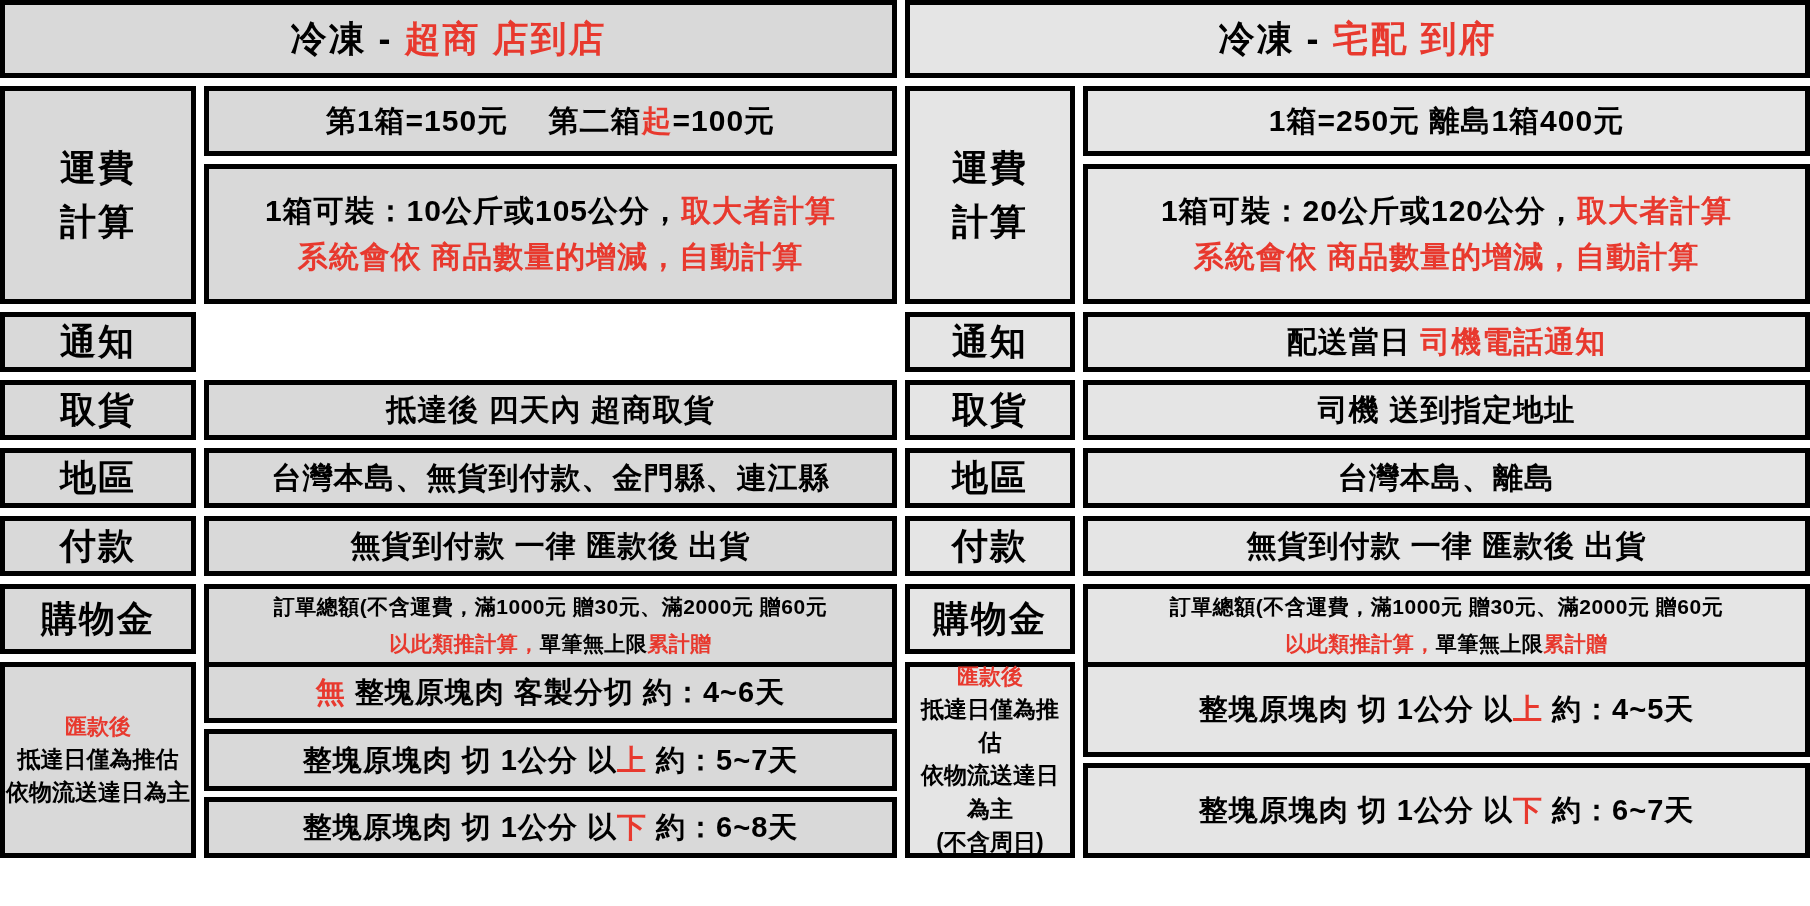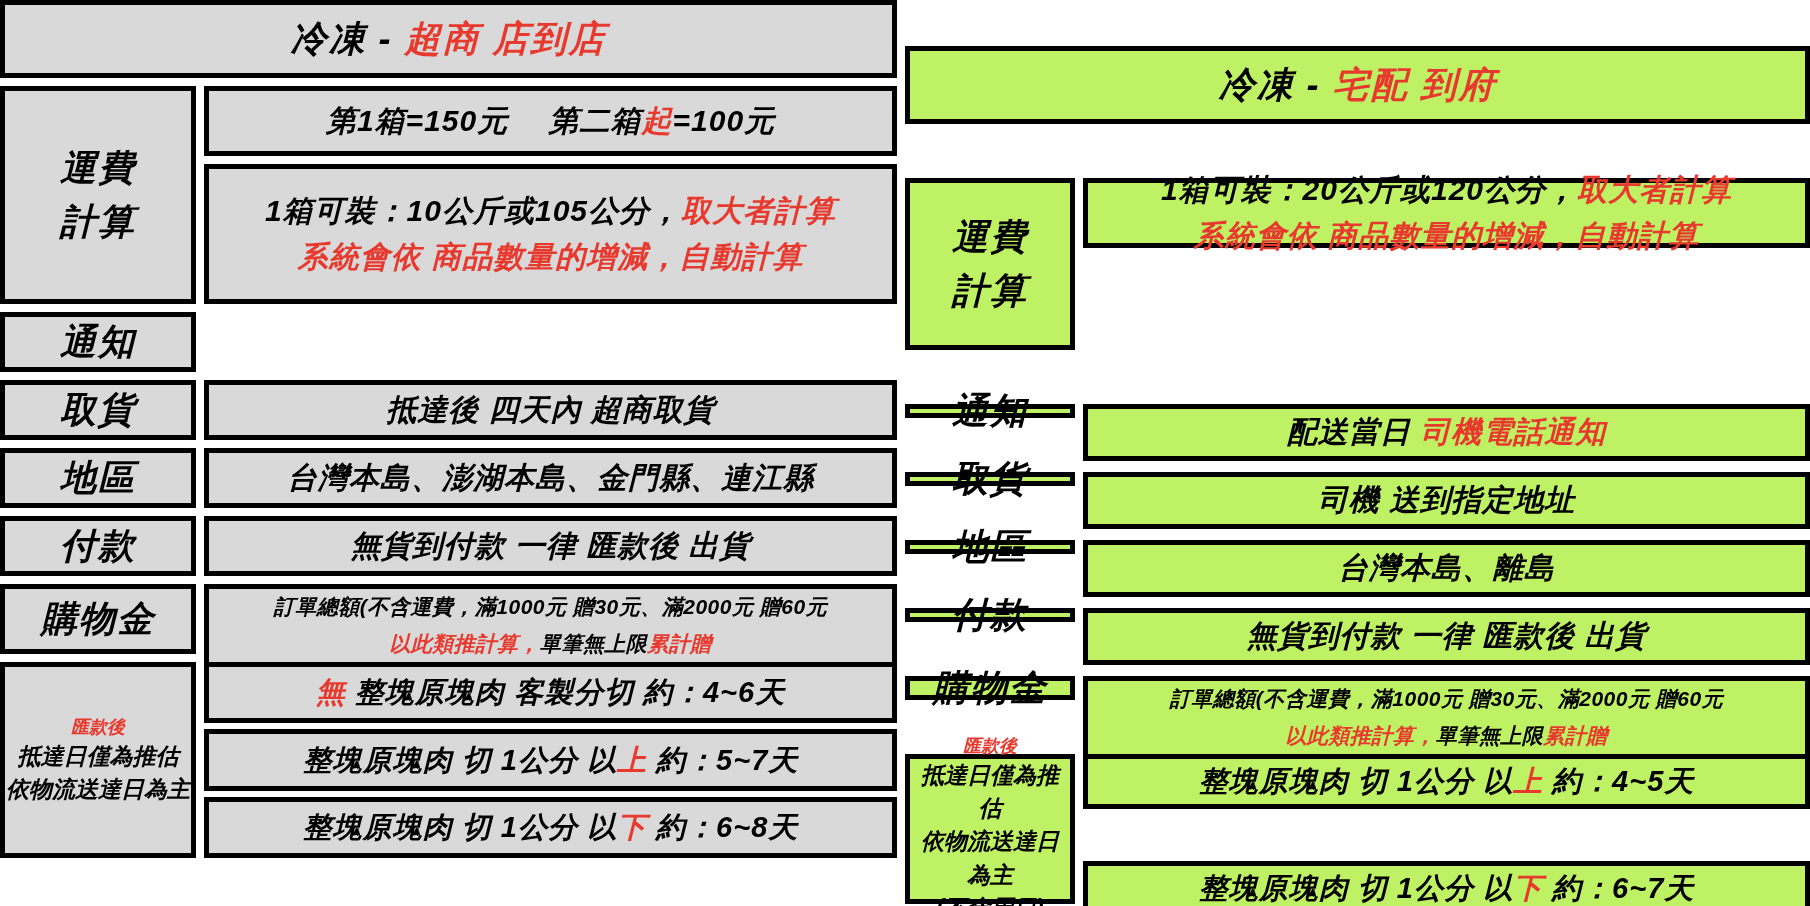--- a/index.html
+++ b/index.html
@@ -25,42 +25,41 @@
   }
   .panel-gray  { width: 897px; }
   .panel-white { width: 905px; }
   .cell {
     border: 5px solid #000;
     display: flex;
     flex-direction: column;
     justify-content: center;
     align-items: center;
     text-align: center;
-    font-style: italic;
   }
   .panel-gray .cell  { background: #d9d9d9; }
-  .panel-white .cell { background: #bef264; margin-top: 46px; }
+  .panel-white .cell { background: #e5e5e5; }
   .header-cell { height: 78px; flex: none; }
   .header-cell .line { font-size: 36px; letter-spacing: 2px; }
   .row { display: flex; gap: 8px; flex: none; }
   .row-freight  { height: 218px; }
   .row-simple   { height: 60px; }
   .row-credit   { height: 70px; }
   .row-delivery { height: 196px; }
   .label-cell { flex: none; width: 196px; }
   .panel-white .label-cell { width: 170px; }
   .label-cell .line { font-size: 36px; line-height: 1.5; letter-spacing: 2px; }
   .content-col { flex: 1; display: flex; flex-direction: column; gap: 8px; }
   .row-delivery .content-col { gap: 6px; }
   .content-cell { flex: 1; }
   .row-freight .content-col .content-cell:first-child { flex: none; height: 70px; }
   .content-cell .line { font-size: 30px; line-height: 1.55; letter-spacing: 1px; }
   .row-credit .content-cell .line { font-size: 21px; line-height: 1.75; letter-spacing: 0.5px; }
   .row-delivery .label-cell .line { font-size: 23px; line-height: 1.45; letter-spacing: 0; }
-  .row-delivery .label-cell .line:first-child { font-size: 18px; }
+  .row-delivery .label-cell .line:first-child { font-size: 22px; }
   .row-delivery .content-cell .line { font-size: 29px; }
   .line { white-space: pre-wrap; }
   .red { color: #e8392e; }
 </style>
 </head>
 <body>
 
 <div class="canvas">
   <section class="panel panel-gray">
       <div class="cell header-cell">
@@ -95,21 +94,21 @@
             <div class="line"><span>抵達後 四天內 超商取貨</span></div>
           </div>
         </div>
       </div>
       <div class="row row-simple">
         <div class="cell label-cell">
           <div class="line"><span>地區</span></div>
         </div>
         <div class="content-col">
           <div class="cell content-cell">
-            <div class="line"><span>台灣本島、澎湖本島、金門縣、連江縣</span></div>
+            <div class="line"><span>台灣本島、無貨到付款、金門縣、連江縣</span></div>
           </div>
         </div>
       </div>
       <div class="row row-simple">
         <div class="cell label-cell">
           <div class="line"><span>付款</span></div>
         </div>
         <div class="content-col">
           <div class="cell content-cell">
             <div class="line"><span>無貨到付款 一律 匯款後 出貨</span></div>
@@ -150,20 +149,23 @@
       <div class="cell header-cell">
         <div class="line"><span>冷凍 - </span><span class="red">宅配 到府</span></div>
       </div>
       <div class="row row-freight">
         <div class="cell label-cell">
           <div class="line"><span>運費</span></div>
           <div class="line"><span>計算</span></div>
         </div>
         <div class="content-col">
           <div class="cell content-cell">
+            <div class="line"><span>1箱=250元 離島1箱400元</span></div>
+          </div>
+          <div class="cell content-cell">
             <div class="line"><span>1箱可裝：20公斤或120公分，</span><span class="red">取大者計算</span></div>
             <div class="line"><span class="red">系統會依 商品數量的增減，自動計算</span></div>
           </div>
         </div>
       </div>
       <div class="row row-simple">
         <div class="cell label-cell">
           <div class="line"><span>通知</span></div>
         </div>
         <div class="content-col">

